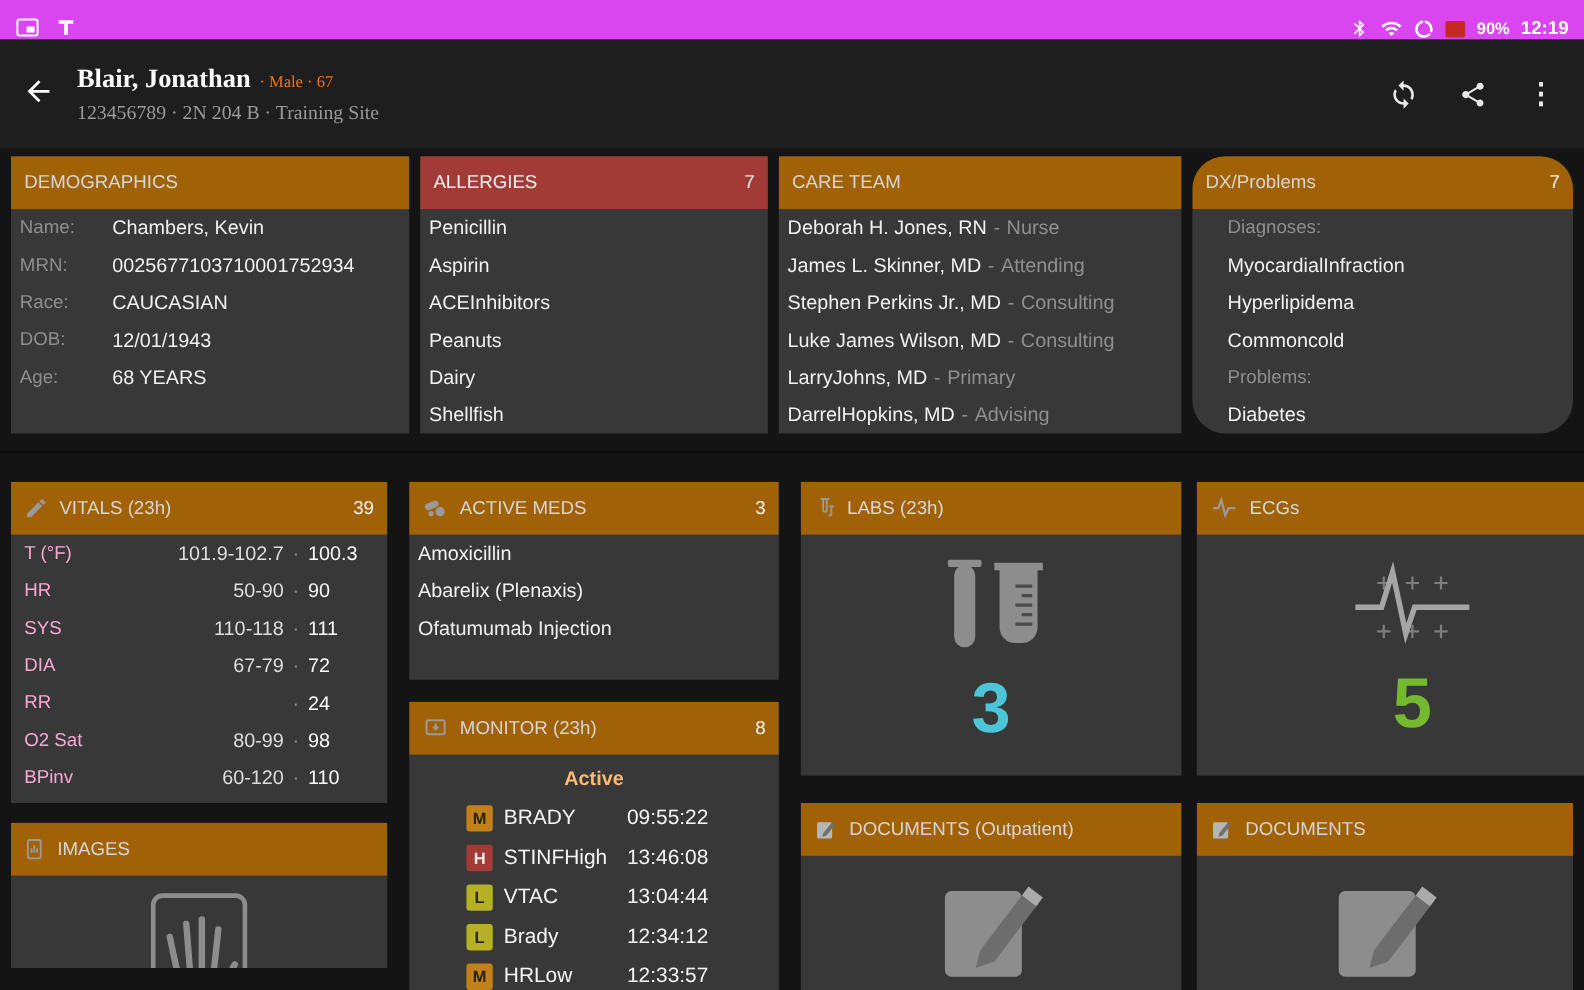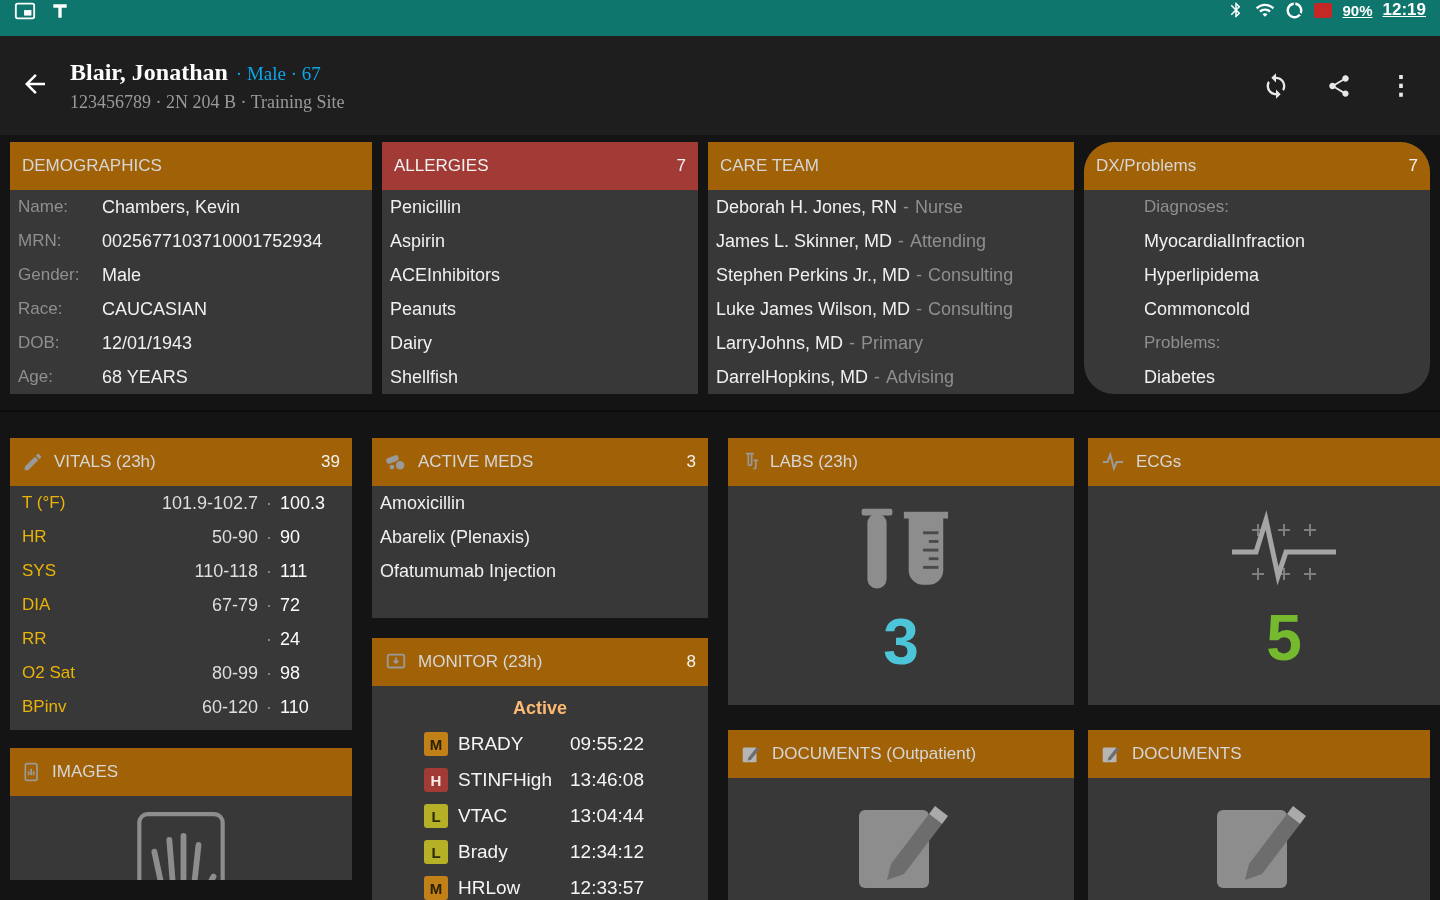--- a/index.html
+++ b/index.html
@@ -1,63 +1,63 @@
 <!DOCTYPE html>
 <html><head>
 <meta charset="utf-8">
 <style>
   * { margin:0; padding:0; box-sizing:border-box; }
   html,body { width:1440px; height:900px; overflow:hidden; background:#000; }
   body { font-family:"Liberation Sans", sans-serif; }
   .screen { position:relative; width:1440px; height:900px; background:#141414; overflow:hidden; }
 
   
-  .statusbar { position:absolute; left:0; top:0; width:1440px; height:36px; background:#0f766e;
-    display:flex; align-items:flex-start; justify-content:space-between; padding:0 14px; color:#fff;text-decoration:underline; }
+  .statusbar { position:absolute; left:0; top:0; width:1440px; height:36px; background:#d946ef;
+    display:flex; align-items:flex-end; justify-content:space-between; padding:0 14px; color:#fff; }
   .sb-left, .sb-right { display:flex; align-items:center; gap:14px; }
   .sb-right { gap:10px; }
   .sb-ico svg { display:block; }
   .sb-time { font-size:17px; font-weight:bold; }
   .sb-batt { font-size:15px; font-weight:bold; }
   .sb-alert { width:18px; height:15px; background:#c62828; border-radius:2px; }
 
   
   .appbar { position:absolute; left:0; top:36px; width:1440px; height:99px; background:#1e1e1e;
     display:flex; align-items:center;font-family:Liberation Serif, serif; }
   .back-btn { width:70px; display:flex; justify-content:center; cursor:pointer; }
   .titles { display:flex; flex-direction:column; gap:6px; }
   .title-line { display:flex; align-items:baseline; gap:8px; }
   .pt-name { color:#fdfdfd; font-size:24px; font-weight:bold; }
-  .pt-suffix { color:#0ea5e9; font-size:19px; }
+  .pt-suffix { color:#f97316; font-size:15px; }
   .pt-sub { color:#9a9a9a; font-size:18px; }
   .appbar-actions { margin-left:auto; display:flex; align-items:center; gap:36px; padding-right:26px; }
   .action { cursor:pointer; display:flex; align-items:center; justify-content:center; }
   .dots { color:#e8e8e8; font-size:26px; font-weight:bold; line-height:1; }
 
   
   .card { position:absolute; background:#383838; overflow:hidden; }
   .card-header { height:48px; background:#a16207; display:flex; align-items:center; gap:10px;
     padding:0 12px; color:#d6d6d6; font-size:17px; }
   .card-header.red { background:#a23b36; color:#f2f2f2; }
   .count { margin-left:auto; color:#f2f2f2; font-size:17px; }
   .hicon { display:flex; align-items:center; }
 
   .row { height:34px; line-height:34px; font-size:18px; color:#f0f0f0; padding:0 8px;
     white-space:nowrap; overflow:hidden; }
   .kv { display:flex; }
   .k { width:84px; color:#8f8f8f; font-size:17px; flex:none; }
   .v { color:#f0f0f0; }
   .role-sep, .role { color:#8f8f8f; }
   .role-sep { margin:0 6px; }
-  .indent { padding-left:60px; }
+  .indent { padding-left:32px; }
   .seclabel { color:#8f8f8f; font-size:17px; }
 
   
   .vital { display:flex; align-items:center; height:34px; padding:0 12px; font-size:18px; }
-  .vl { width:66px; flex:none; color:#eab308; font-size:17px; }
+  .vl { width:66px; flex:none; color:#f9a8d4; font-size:17px; }
   .vrange { flex:1; text-align:right; color:#dedede; }
   .vdot { color:#8f8f8f; margin:0 8px; }
   .vv { width:60px; flex:none; color:#fbfbfb; }
 
   
   .mon-active { text-align:center; font-size:18px; font-weight:bold; height:40px; line-height:44px; }
   .ev { display:flex; align-items:center; height:36px; padding-left:52px; font-size:19px; color:#f5f5f5; }
   .sev { width:24px; height:24px; border-radius:3px; display:flex; align-items:center; justify-content:center;
     font-size:15px; font-weight:bold; margin-right:10px; flex:none; }
   .ev-name { width:112px; flex:none; }
@@ -162,24 +162,20 @@
     </div>
     <div class="row kv">
         <span class="k">Name:</span>
         <span class="v">Chambers, Kevin</span>
       </div>
     <div class="row kv">
         <span class="k">MRN:</span>
         <span class="v">0025677103710001752934</span>
       </div>
     <div class="row kv">
-        <span class="k">Gender:</span>
-        <span class="v">Male</span>
-      </div>
-    <div class="row kv">
         <span class="k">Race:</span>
         <span class="v">CAUCASIAN</span>
       </div>
     <div class="row kv">
         <span class="k">DOB:</span>
         <span class="v">12/01/1943</span>
       </div>
     <div class="row kv">
         <span class="k">Age:</span>
         <span class="v">68 YEARS</span>

